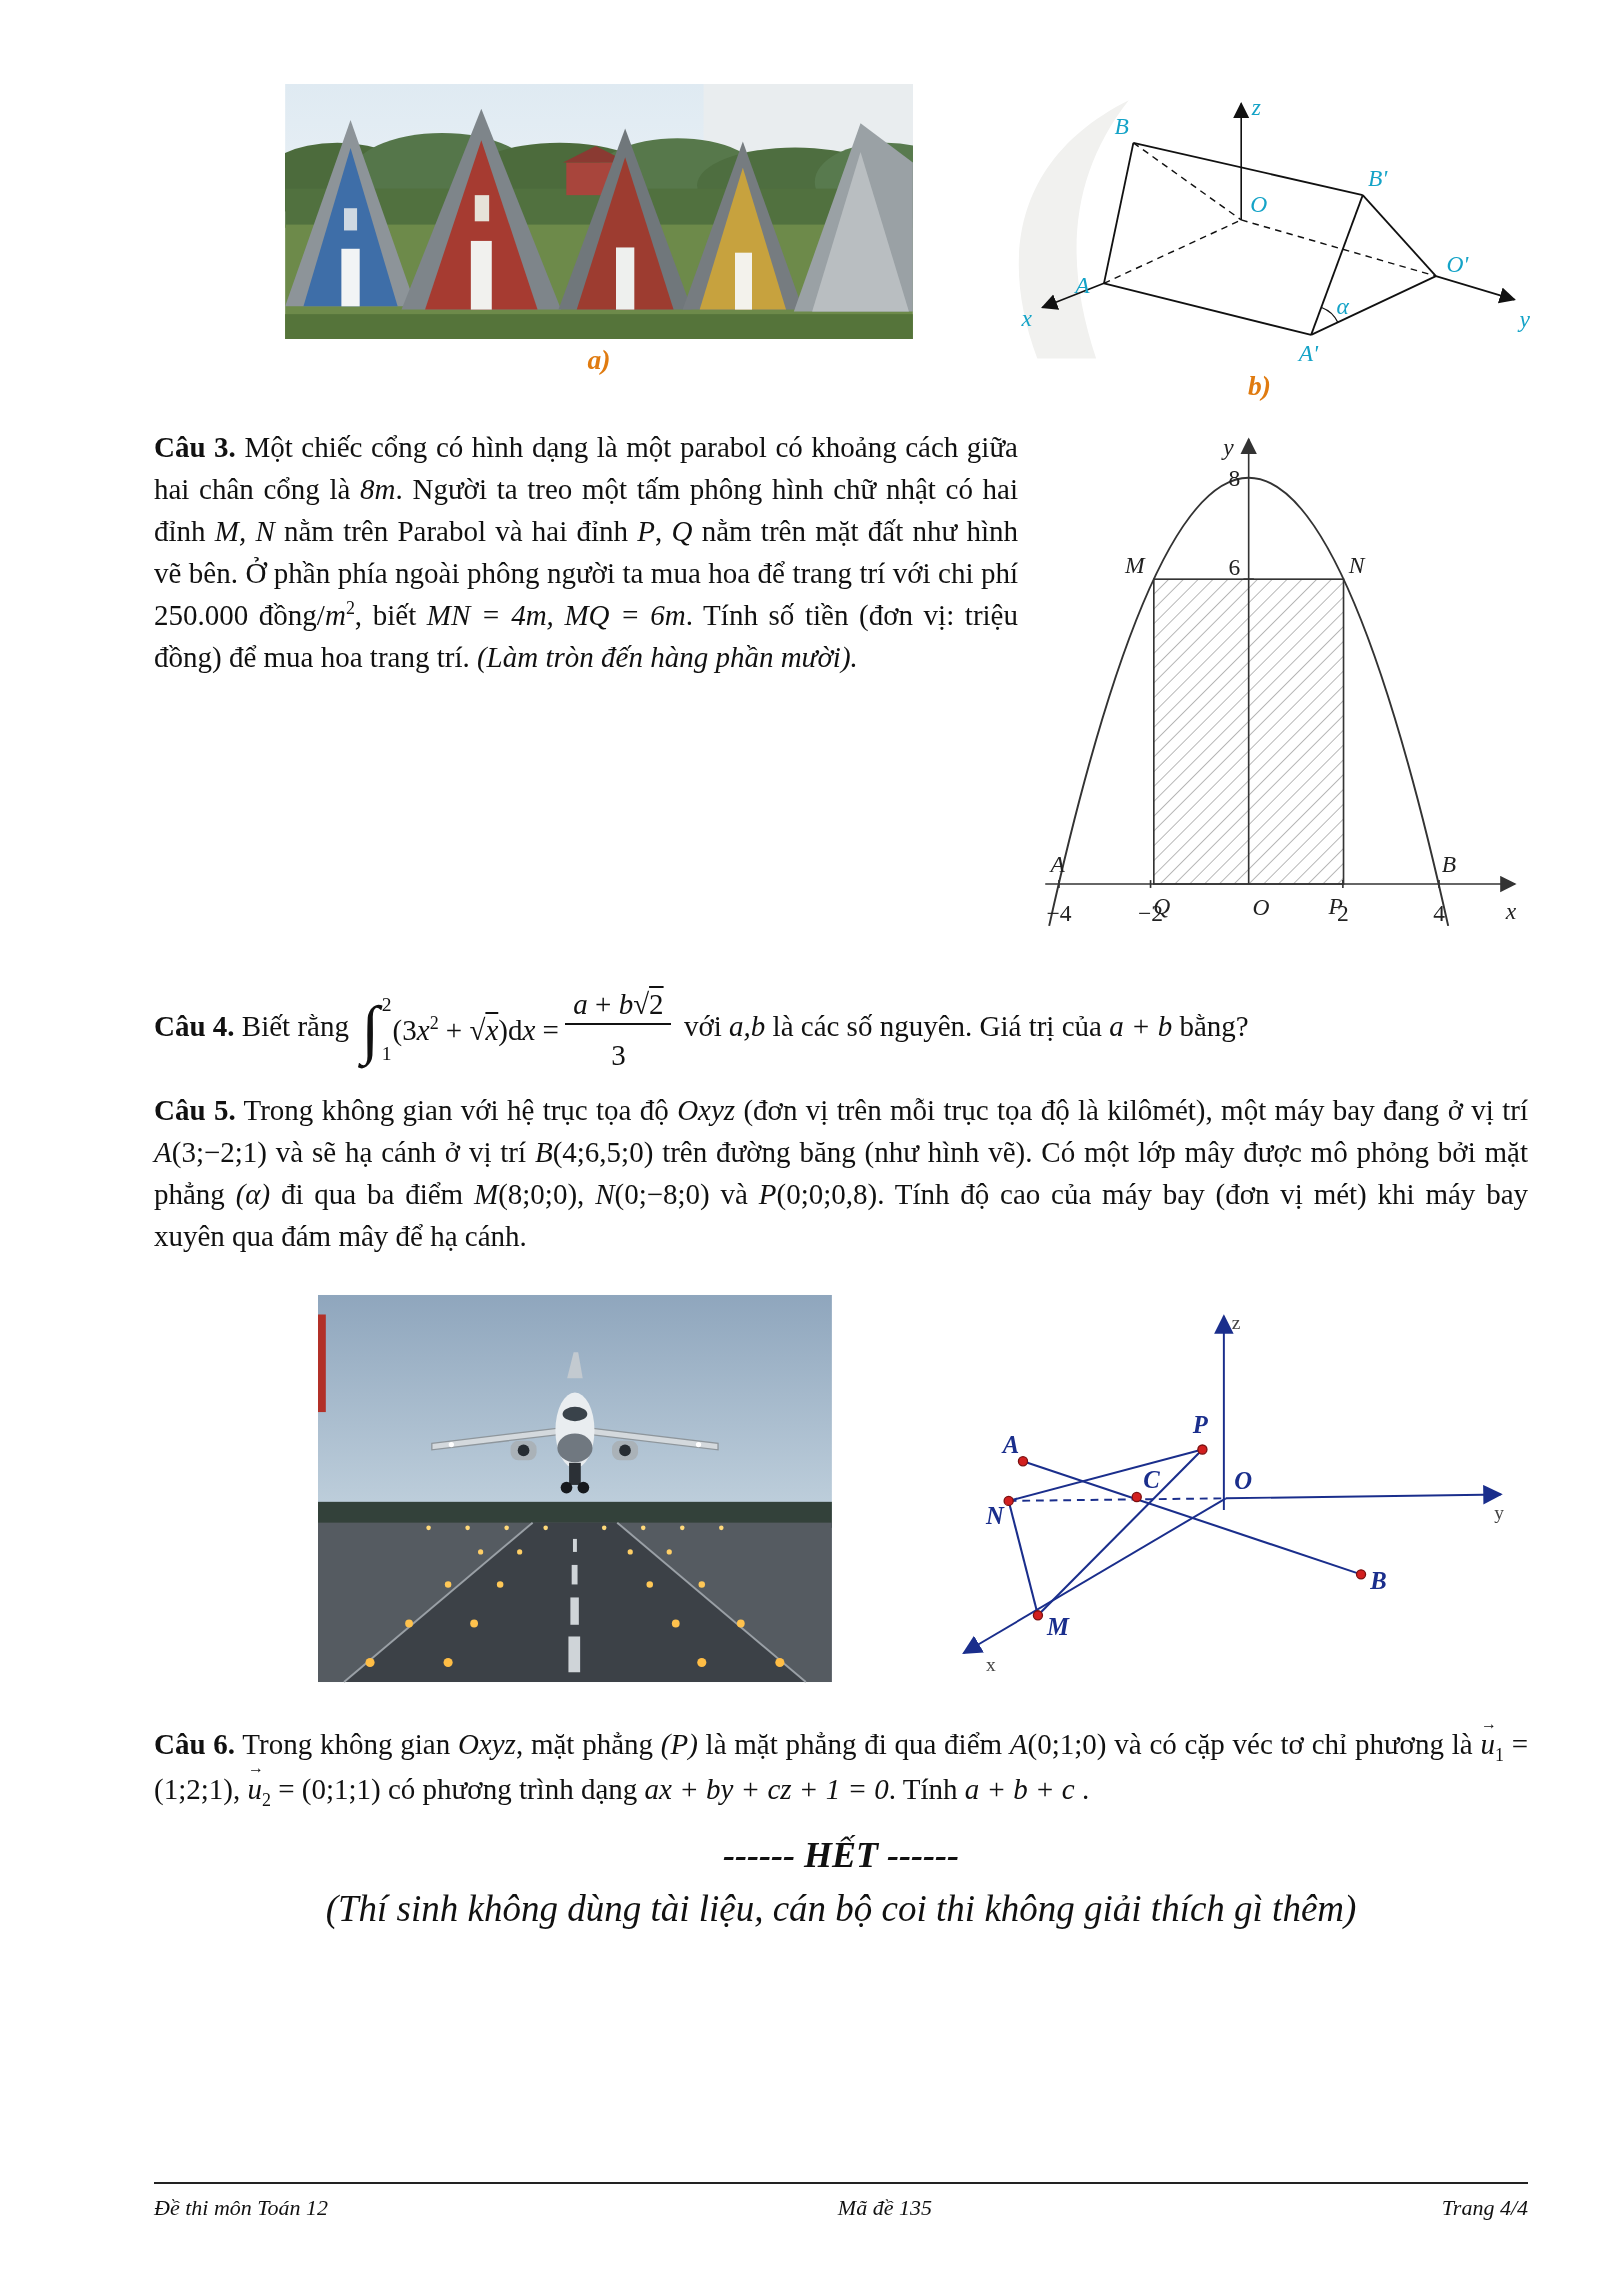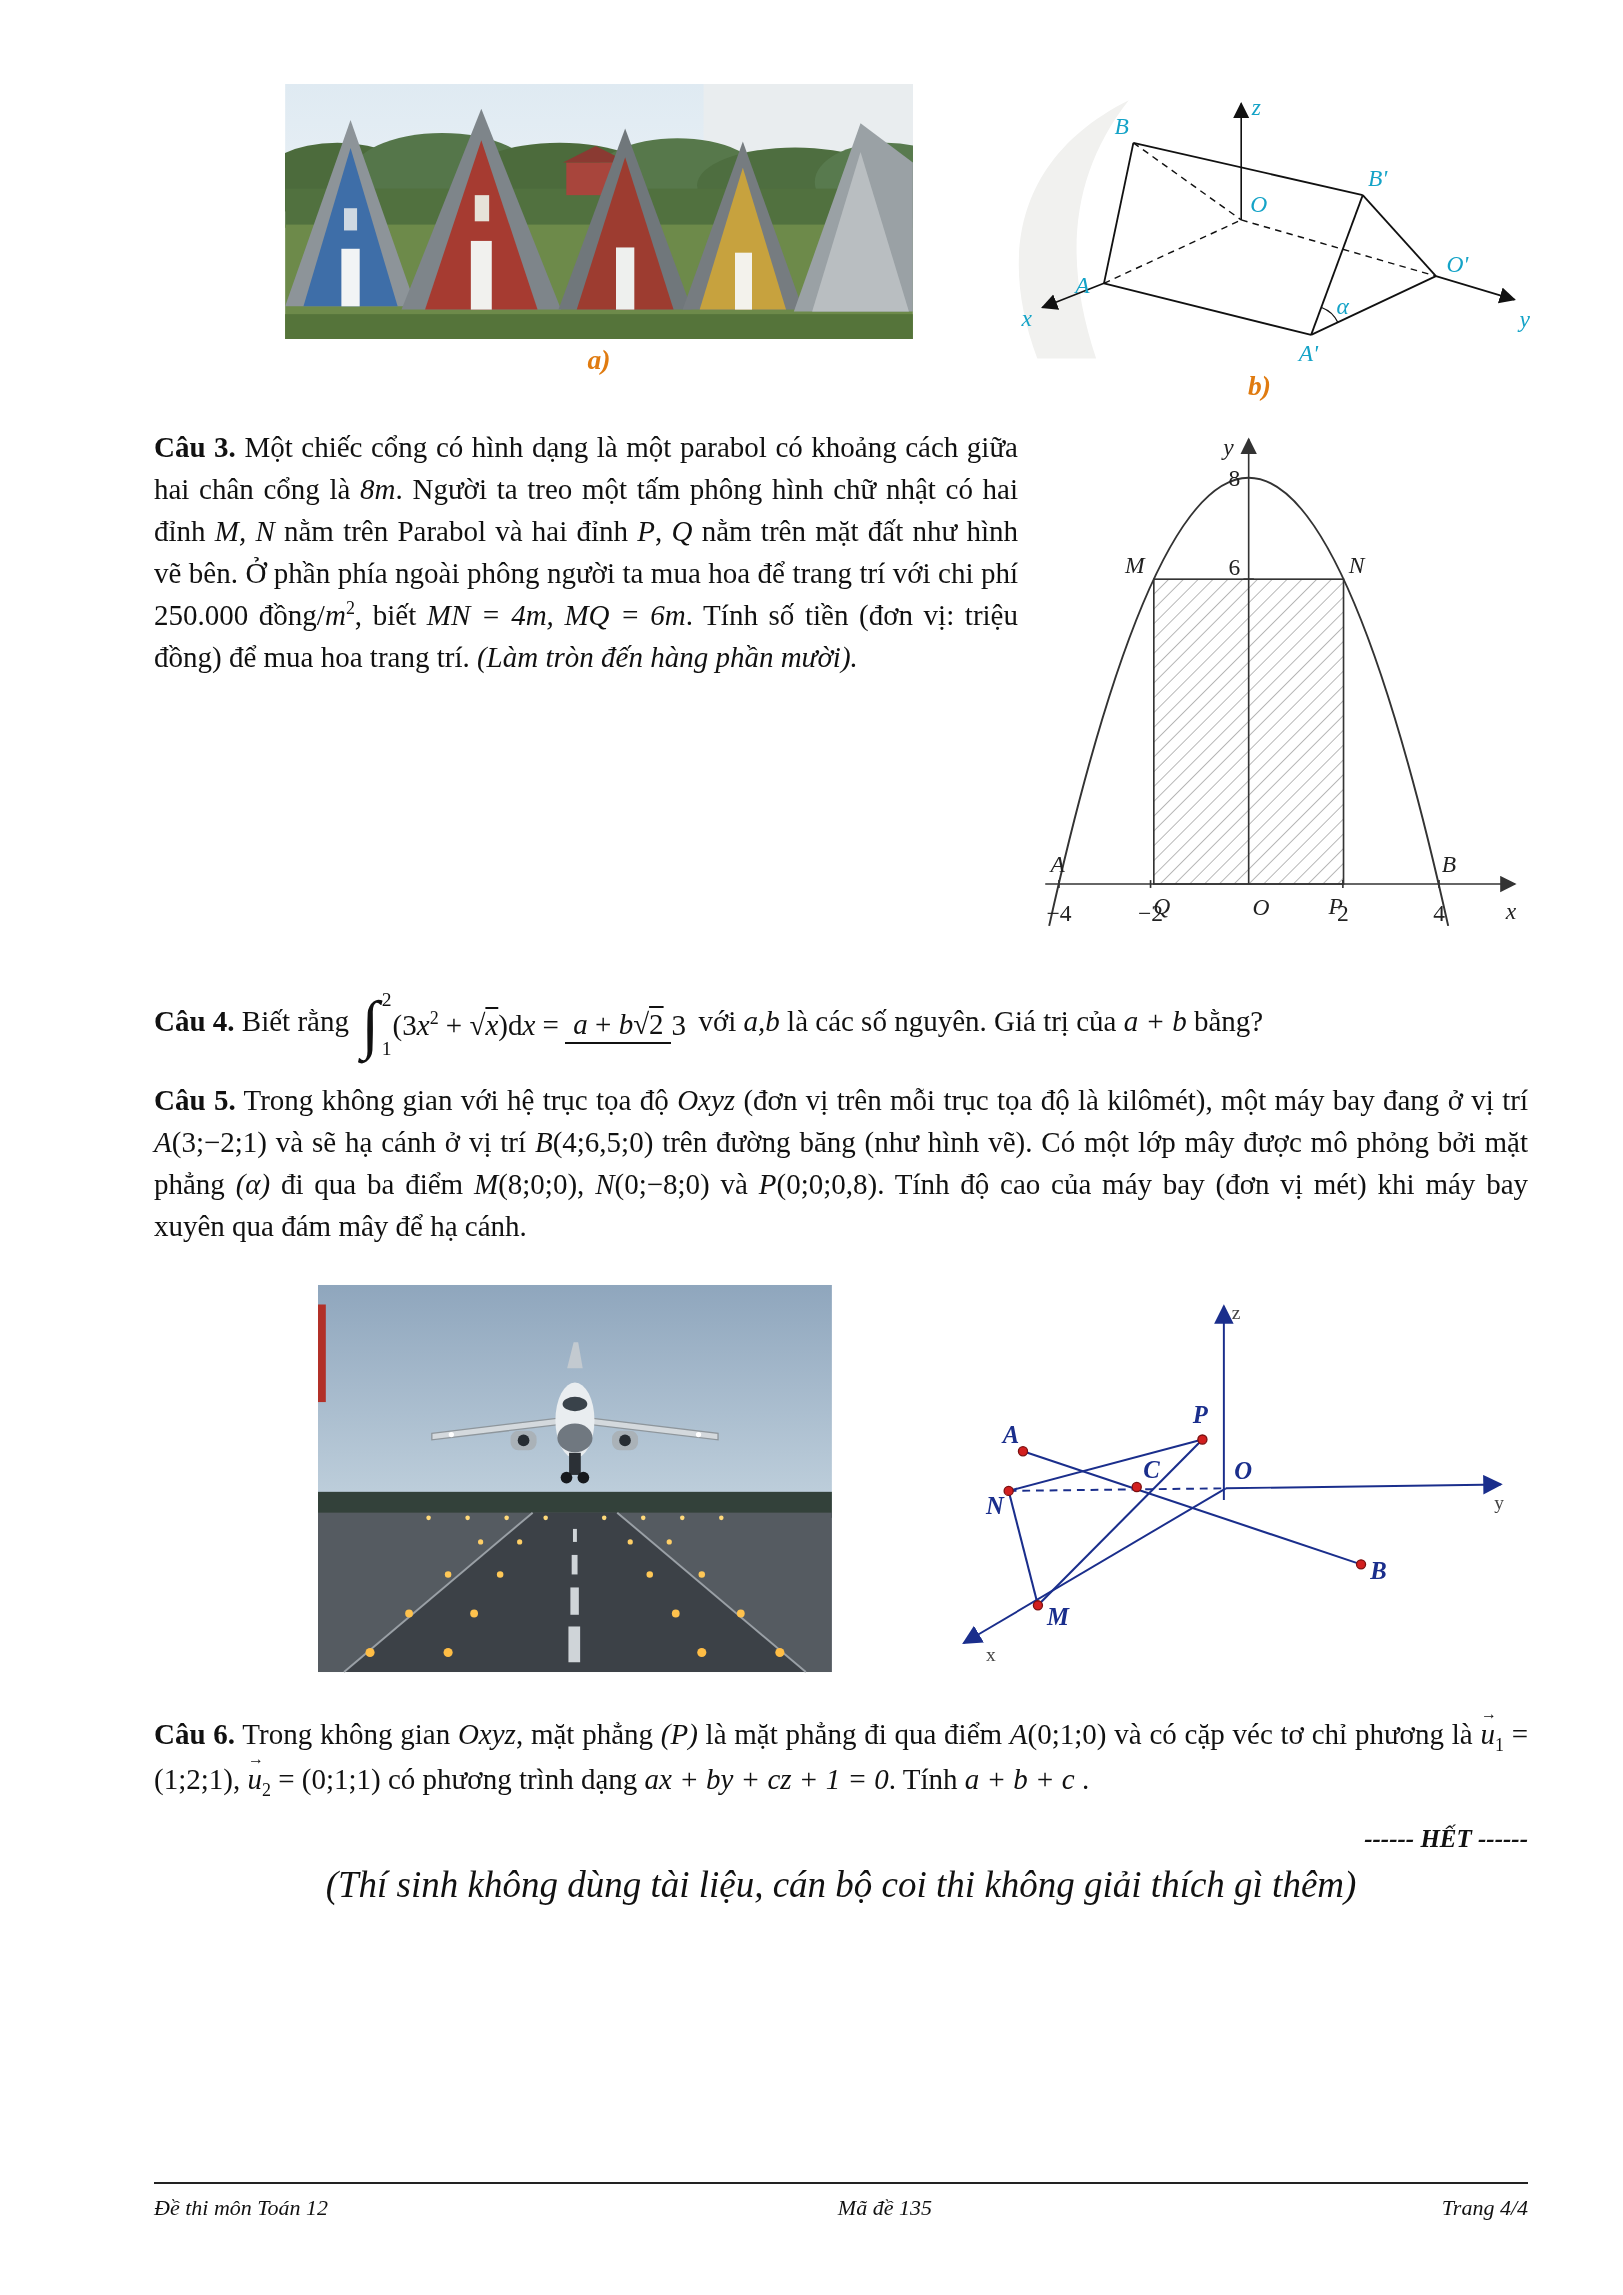--- a/index.html
+++ b/index.html
@@ -32,30 +32,30 @@
   .q3-fig { float:right; width:488px; margin:0 0 6.5px 22px; }
   .clear { clear:both; }
 
   
   .q4 { margin-top:26px; }
   .formula { display:inline-flex; align-items:center; vertical-align:middle; margin:0 5.2px; }
   .int-wrap { display:inline-flex; align-items:center; }
   .int-sym { font-size:65px; line-height:1; font-weight:400; }
   .int-lims { display:flex; flex-direction:column; justify-content:space-between; height:77px; font-size:19.6px; margin-left:2.6px; }
   .expr { margin-left:1px; }
-  .frac { display:inline-flex; align-items:center; margin-left:6.5px; line-height:1.25; }
+  .frac { display:inline-flex; flex-direction:column; align-items:center; margin-left:6.5px; line-height:1.25;gap:12px; }
   .frac .num { padding:0 7.9px; border-bottom:2px solid #111; }
 
   .q5 { margin-top:15.7px; }
 
   .fig-row2 { margin-top:37px; display:flex; gap:59px; padding-left:164px; align-items:flex-start; }
 
   .q6 { margin-top:36px; }
 
-  .het { text-align:right; font-weight:700; font-style:italic; font-size:25px; margin-top:22px; }
+  .het { text-align:center; font-weight:700; font-style:italic; font-size:36px; margin-top:22px; }
   .note { text-align:center; font-style:italic; font-size:37px; margin-top:10.5px; }
 
   .footer {
     position:absolute; left:154px; top:2182px; width:1374px;
     border-top:2px solid #222; display:flex; justify-content:space-between;
     font-style:italic; font-size:22px; padding-top:10.5px;
   }
 
   svg text { font-family:"Liberation Serif", serif; }
   .lbl-cyan { fill:#14a3c7; font-style:italic; font-size:36px; }

